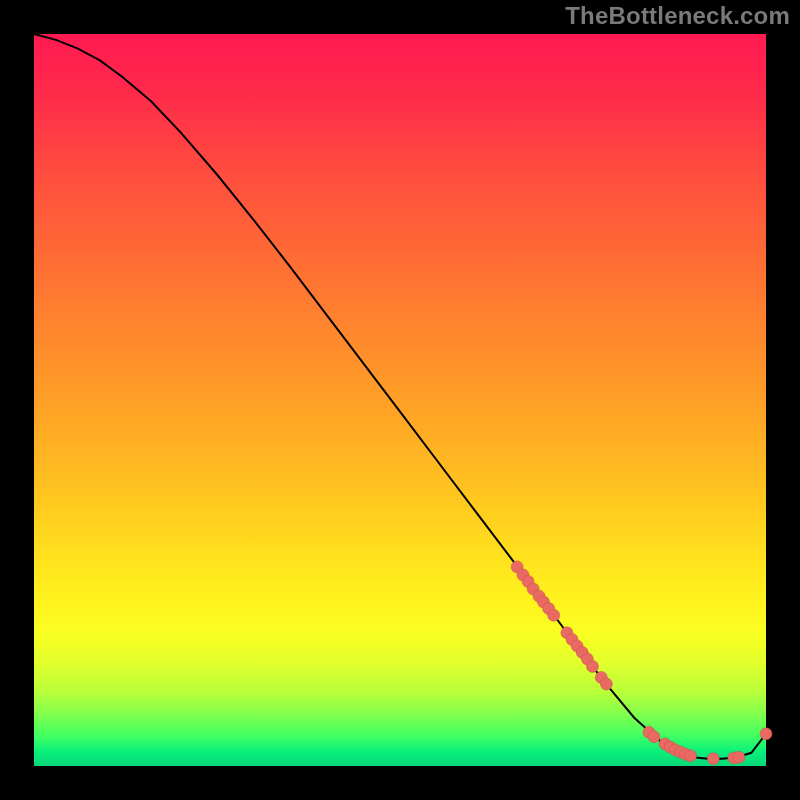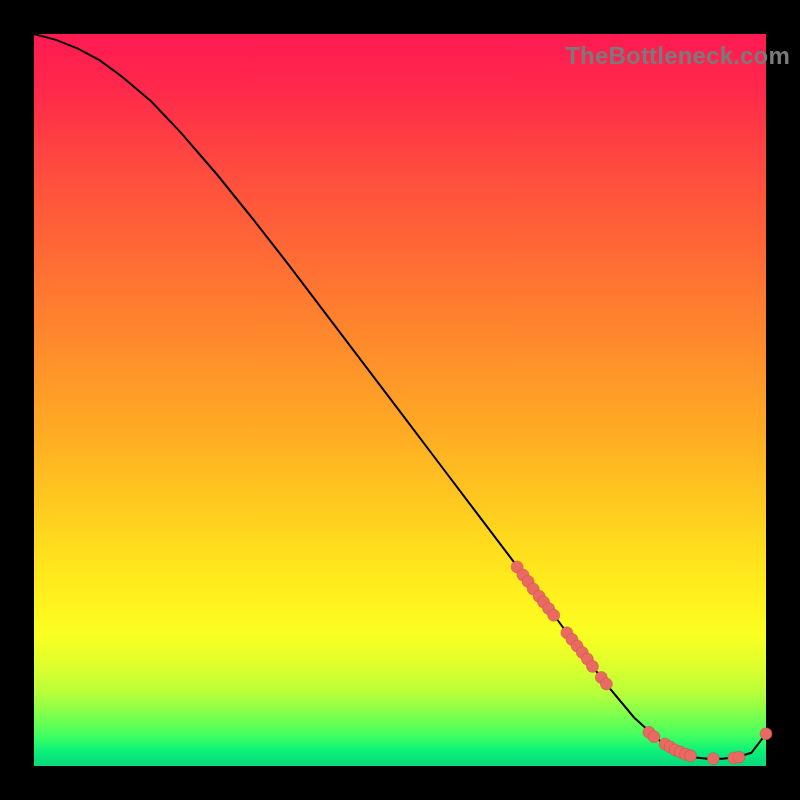--- a/index.html
+++ b/index.html
@@ -45,21 +45,20 @@
   .watermark {
     position: absolute;
     top: 2px;
     right: 10px;
     font-family: Arial, Helvetica, sans-serif;
     font-size: 24px;
     font-weight: 600;
     color: #7a7a7a;
     letter-spacing: 0.2px;
     user-select: none;
-    margin-top: 40px;
   }
   svg.overlay {
     position: absolute;
     left: 34px;
     top: 34px;
     width: 732px;
     height: 732px;
     overflow: visible;
   }
 </style>

